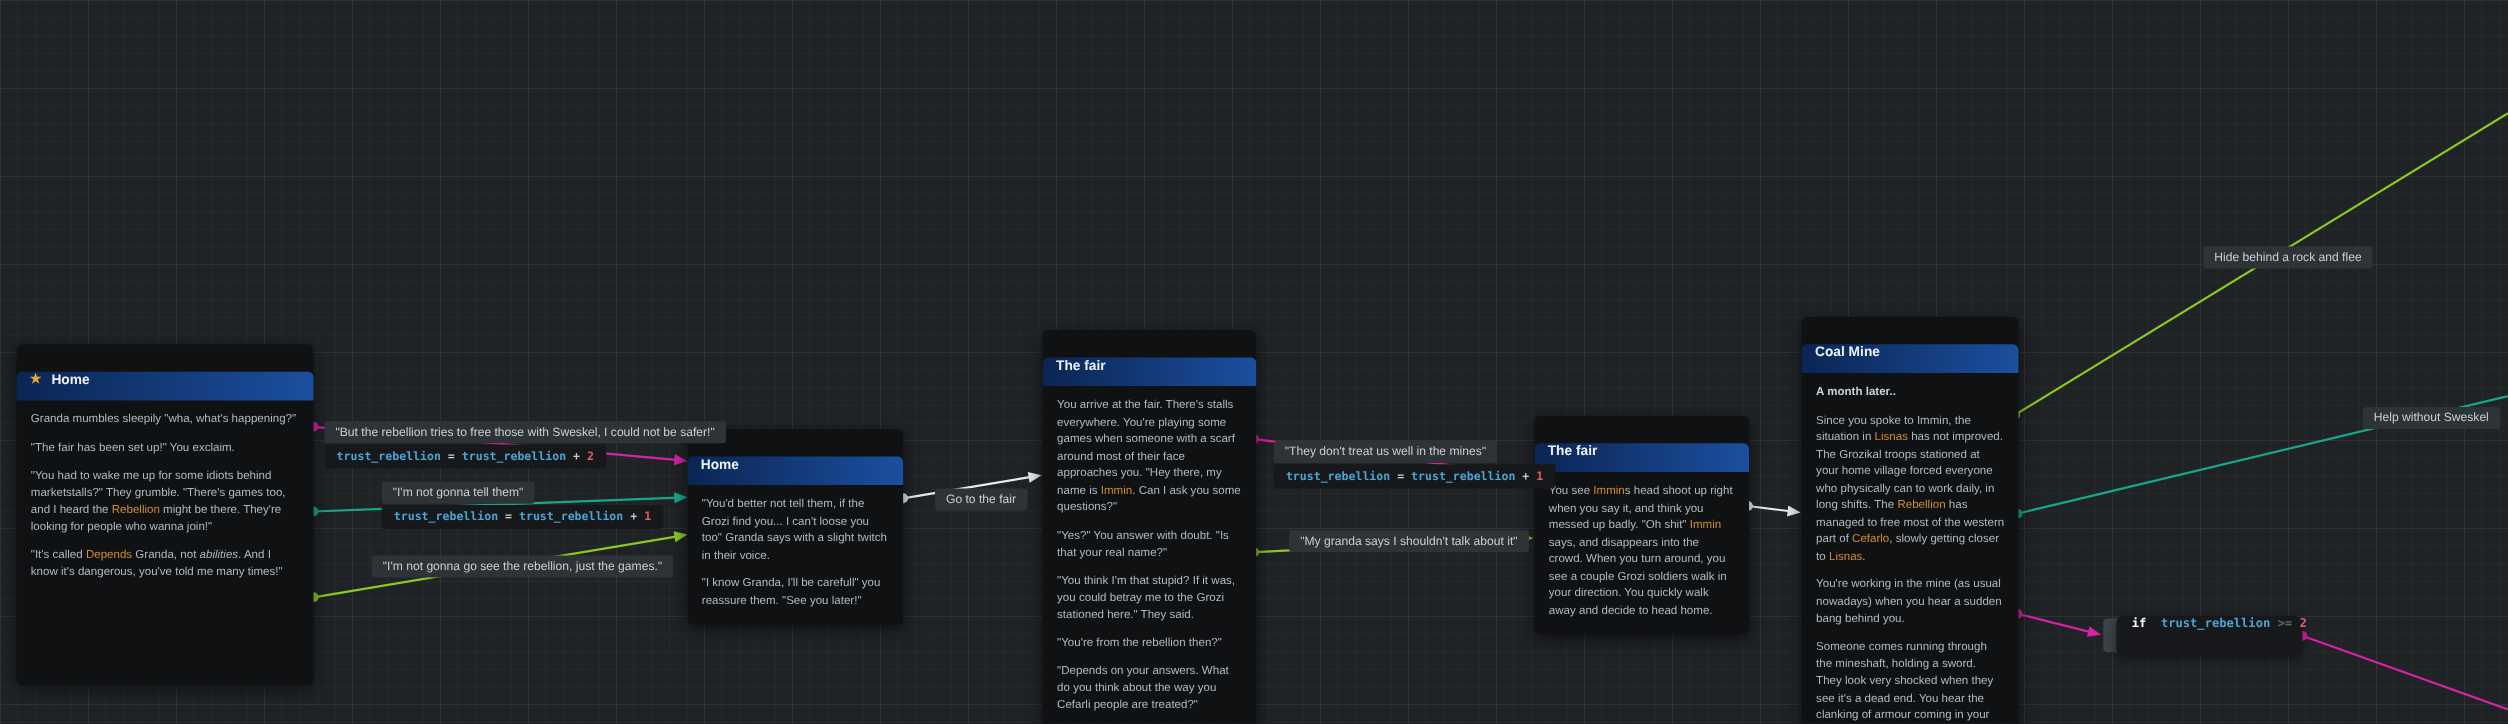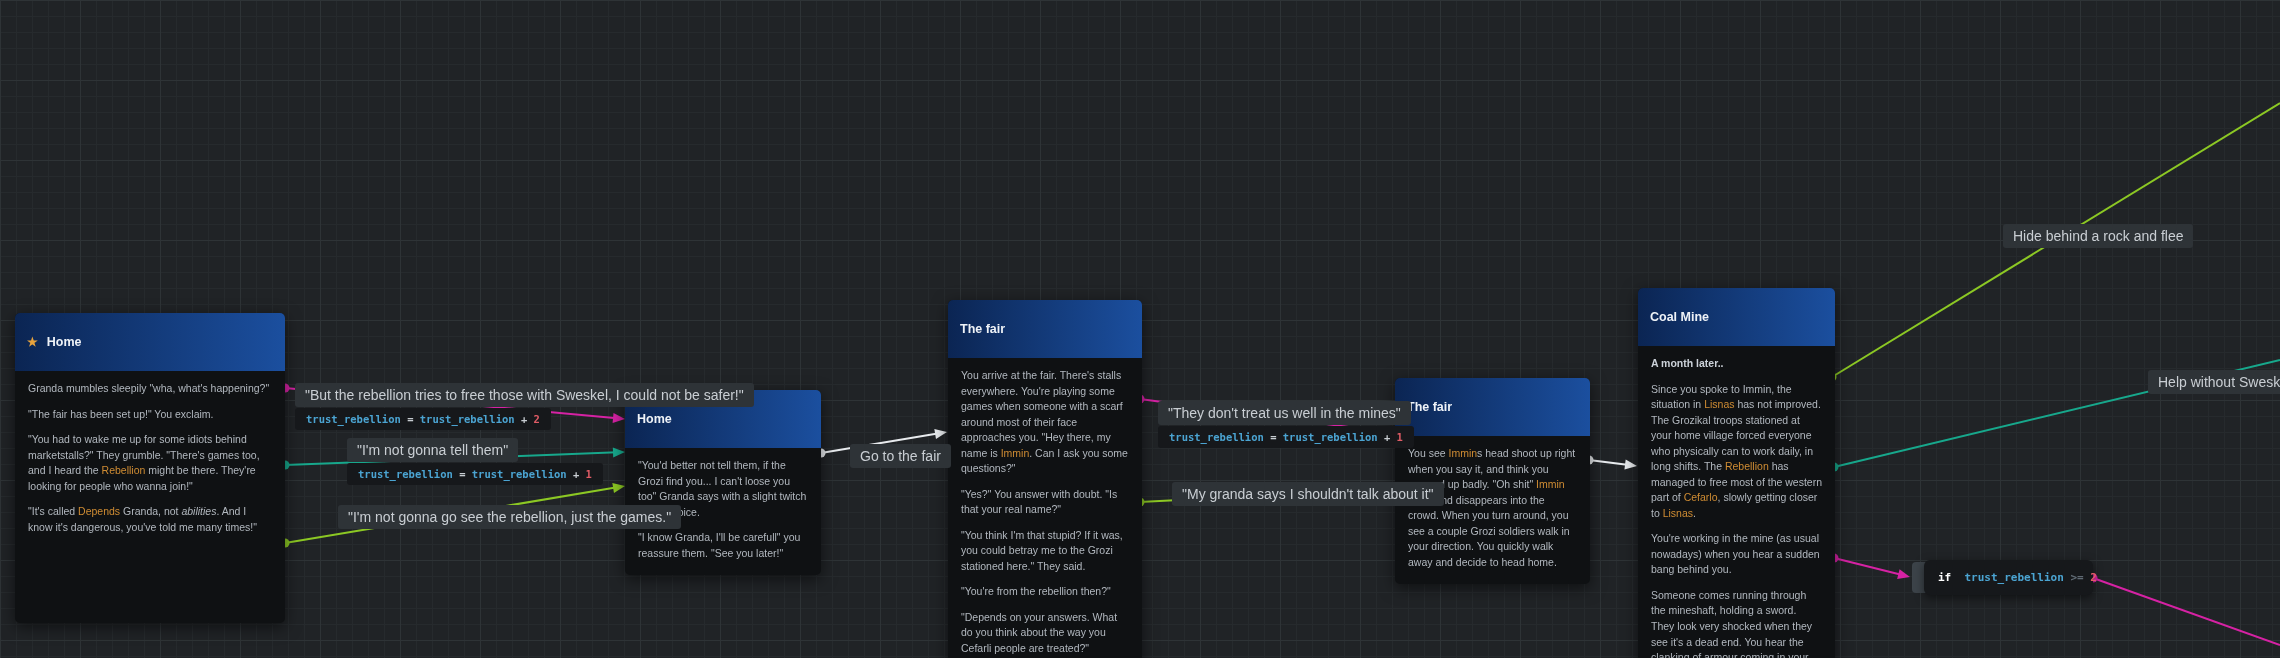--- a/index.html
+++ b/index.html
@@ -13,53 +13,53 @@
       linear-gradient(90deg,#262a2d 1px, transparent 1px);
     background-size:80px 80px,80px 80px,16px 16px,16px 16px;
     font-family:"Liberation Sans",sans-serif;
   }
   #edges-layer{position:absolute;left:0;top:0;width:2280px;height:658px;}
   .node{
     position:absolute;background:#0f1113;border-radius:5px;
     box-shadow:0 4px 16px rgba(0,0,0,.55);
   }
   .node-title{
-    height:26px;display:flex;align-items:center;padding:16px 12px;
+    height:26px;display:flex;align-items:flex-start;padding:0 12px;
     background:linear-gradient(90deg,#0b2553,#1b4f9f);
-    border-radius:5px 5px 0 0;color:#eef2f7;font-size:12.5px;font-weight:bold;
+    border-radius:5px 5px 0 0;color:#eef2f7;font-size:12.5px;font-weight:bold;margin-top:25px;
   }
   .star{color:#e8a33d;margin-right:9px;font-size:12px;line-height:1;}
   .node-body{padding:10px 13px 14px;color:#b2b8bf;font-size:10.5px;line-height:1.48;}
   .node-body p{margin:0 0 10px;}
   .node-body p:last-child{margin-bottom:0;}
   .kw{color:#cf8c33;}
   .i{font-style:italic;}
   .b{font-weight:bold;color:#ccd2d9;}
   .choice{position:absolute;}
   .choice-label{
     display:block;width:max-content;background:#2e3337;color:#c9ced3;
-    font-size:14px;padding:4px 10px;border-radius:3px;white-space:nowrap;
+    font-size:11px;padding:4px 10px;border-radius:3px;white-space:nowrap;
   }
   .choice-code{
     display:block;width:max-content;background:#16181b;margin-top:1px;
     padding:5px 11px;border-radius:3px;white-space:nowrap;
     font-family:"DejaVu Sans Mono","Liberation Mono",monospace;
     font-size:10.5px;font-weight:bold;
   }
   .var{color:#4ba4d2;}
   .op{color:#c8cdd2;}
   .num{color:#e05c66;}
   .cmp{color:#5f6a74;}
   .ifkw{color:#ffffff;}
   .cond{position:absolute;}
   .cond-tab{position:absolute;background:#3c4349;border-radius:4px;}
   .cond-body{
     position:absolute;background:#16181b;border-radius:6px;
     box-shadow:0 3px 10px rgba(0,0,0,.5);
-    display:flex;align-items:center;padding-left:14px;box-sizing:border-box;
+    display:flex;align-items:flex-start;padding-left:14px;box-sizing:border-box;
     font-family:"DejaVu Sans Mono","Liberation Mono",monospace;
     font-size:11px;font-weight:bold;white-space:pre;
   }
 </style>
 </head>
 <body>
 
 <div id="canvas">
   <svg id="edges-layer" xmlns="http://www.w3.org/2000/svg">
       <g>

